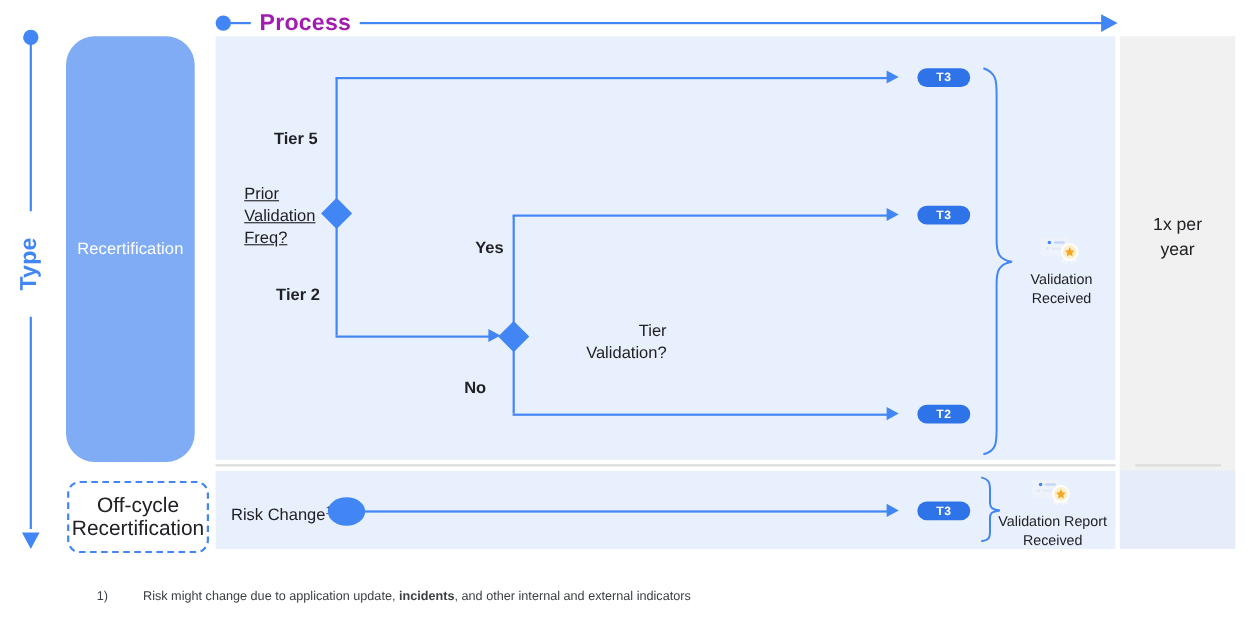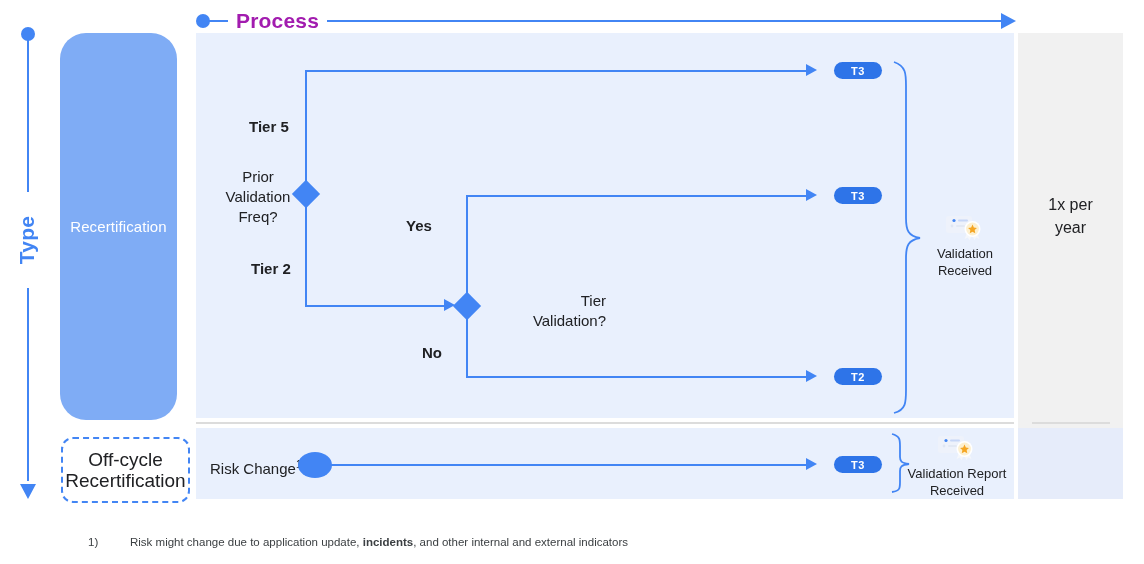--- a/index.html
+++ b/index.html
@@ -150,42 +150,42 @@
 
   <div class="vline" style="left:305px;top:71px;height:234px;"></div>
 
   <div class="hline" style="left:305px;top:70px;width:503px;"></div>
   <div class="arrowhead" style="left:806px;top:64px;"></div>
 
   <div class="hline" style="left:305px;top:305px;width:140px;"></div>
   <div class="arrowhead" style="left:444px;top:299px;"></div>
 
   <div class="diamond" style="left:296px;top:184px;"></div>
-  <div class="lbl lbl-norm" style="left:222px;top:167px;width:72px;text-align:center;">
+  <div class="lbl lbl-norm" style="left:222px;top:167px;width:72px;text-align:left;text-decoration:underline;">
     <div>Prior</div>
     <div>Validation</div>
     <div>Freq?</div>
   </div>
   <div class="lbl lbl-bold" style="left:249px;top:118px;">Tier 5</div>
   <div class="lbl lbl-bold" style="left:251px;top:260px;">Tier 2</div>
 
   <div class="vline" style="left:466px;top:196px;height:180px;"></div>
 
   <div class="hline" style="left:466px;top:195px;width:342px;"></div>
   <div class="arrowhead" style="left:806px;top:189px;"></div>
 
   <div class="hline" style="left:466px;top:376px;width:342px;"></div>
   <div class="arrowhead" style="left:806px;top:370px;"></div>
 
   <div class="diamond" style="left:457px;top:296px;"></div>
   <div class="lbl lbl-norm" style="left:486px;top:291px;width:120px;text-align:right;">
     <div>Tier</div>
     <div>Validation?</div>
   </div>
-  <div class="lbl lbl-bold" style="left:406px;top:217px;">Yes</div>
+  <div class="lbl lbl-bold" style="left:432px;top:217px;">Yes</div>
   <div class="lbl lbl-bold" style="left:422px;top:344px;text-align:right;">No</div>
 
   <div class="pill" style="left:834px;top:62px;">T3</div>
   <div class="pill" style="left:834px;top:187px;">T3</div>
   <div class="pill" style="left:834px;top:368px;">T2</div>
 
   <svg class="brace" style="left:884px;top:60px;" width="42" height="355" viewBox="0 0 42 355">
     <path d="M10 2 C 22 6, 22 14, 22 26 L22 158 C22 170, 24 176, 36 178
              C24 180, 22 186, 22 198 L22 330 C22 342, 22 350, 10 353" fill="none" stroke="#4285f4" stroke-width="1.8"></path>
   </svg>

